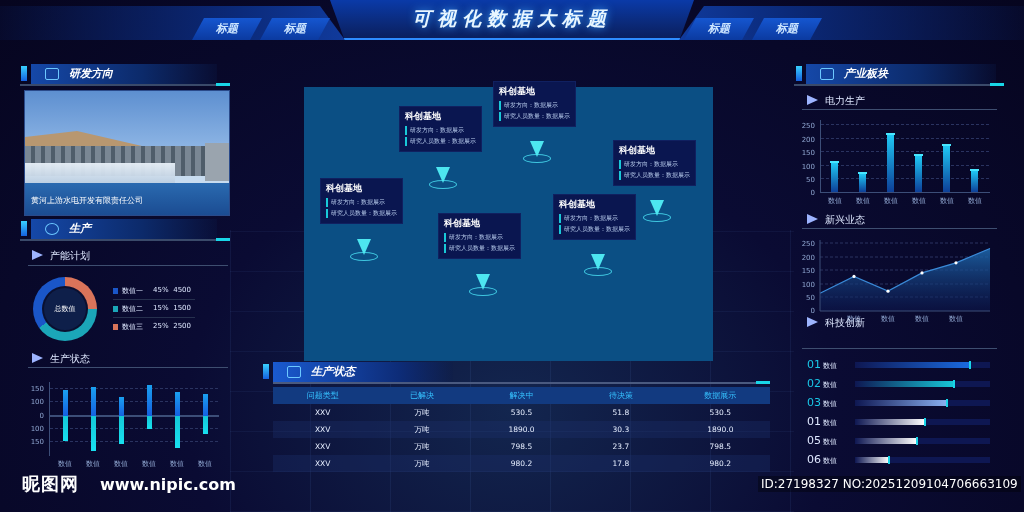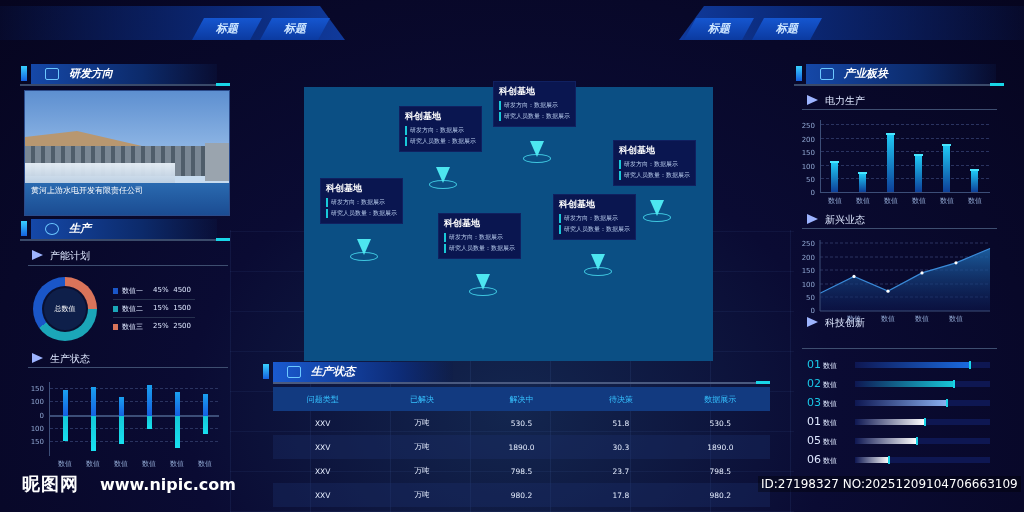--- a/index.html
+++ b/index.html
@@ -26,21 +26,21 @@
 .sub .tri{position:absolute;left:0;top:1px;width:0;height:0;border-left:11px solid #9db4ff;border-top:5px solid transparent;border-bottom:5px solid transparent}
 .subline{position:absolute;height:1px;background:#3e4e70}
 
 .video{position:absolute;left:24px;top:90px;width:206px;height:126px;overflow:hidden;border:1px solid #2a4a8a}
 .sky{position:absolute;inset:0;background:linear-gradient(180deg,#5d8fd0 0%,#8cb4e4 45%,#c8dcf0 55%)}
 .hill{position:absolute;left:0;top:40px;width:130px;height:30px;background:#b89770;clip-path:polygon(0 20%,40% 0,100% 60%,100% 100%,0 100%)}
 .dam{position:absolute;left:0;top:55px;width:206px;height:30px;background:repeating-linear-gradient(90deg,#7a8794 0 6px,#4f5d6a 6px 10px)}
 .spray{position:absolute;left:0;top:72px;width:150px;height:22px;background:linear-gradient(180deg,#e8f0f8,#b8cce0);opacity:.95}
 .water{position:absolute;left:0;top:92px;width:206px;height:34px;background:linear-gradient(180deg,#2a6ab0,#1a4a90)}
 .building{position:absolute;right:0;top:52px;width:24px;height:38px;background:#9aa4ae}
-.caption{position:absolute;left:6px;bottom:19px;font-size:8px;color:#fff}
+.caption{position:absolute;left:6px;bottom:9px;font-size:8px;color:#fff}
 
 .donut{position:absolute;left:33px;top:277px;width:64px;height:64px;border-radius:50%;background:conic-gradient(#d9745a 0 25%,#1ba6b8 25% 65%,#1a56c8 65% 100%)}
 .donut::after{content:"";position:absolute;left:11px;top:11px;width:42px;height:42px;border-radius:50%;background:#0e1f4a;box-shadow:0 0 0 2px #0a1030}
 .donut-label{position:absolute;left:33px;top:304px;width:64px;text-align:center;font-size:7px;color:#fff;z-index:2}
 .legend-row{position:absolute;left:113px;width:82px;height:14px;font-size:7px;color:#dfe8ff;border-bottom:1px solid #26304e}
 .legend-row .sw{position:absolute;left:0;top:2px;width:5px;height:6px}
 .legend-row .n{position:absolute;left:9px}
 .legend-row .p{position:absolute;left:40px}
 .legend-row .v{position:absolute;right:4px}
 
@@ -51,21 +51,21 @@
 
 .map{position:absolute;left:304px;top:87px;width:409px;height:274px;background:#0b4f84}
 .card{position:absolute;background:#0a1650;padding:3px 5px;border:1px solid #102060}
 .card .t{font-size:9px;font-weight:bold;color:#fff;margin-bottom:3px}
 .card .l{font-size:6px;color:#bcd0f0;border-left:2px solid #19c8d8;padding-left:3px;margin-bottom:2px;white-space:nowrap}
 .pin{position:absolute;width:28px;height:22px}
 .pin .ring{position:absolute;left:0;bottom:0;width:28px;height:9px;border:1.5px solid #3fc7e0;border-radius:50%}
 .pin .arrow{position:absolute;left:7px;top:0;width:0;height:0;border-left:7px solid transparent;border-right:7px solid transparent;border-top:16px solid #4de6f0}
 
 .tbl{position:absolute;left:273px;top:387px;width:497px}
-.trow{display:flex;height:24px;font-size:7.5px;align-items:center}
+.trow{display:flex;height:17px;font-size:7.5px;align-items:center}
 .trow.head{background:#123a80;color:#2fc0ff;font-size:8px}
 .trow:nth-child(odd):not(.head){background:rgba(30,50,110,.35)}
 .trow div{flex:1;text-align:center;color:#e6eeff}
 .trow.head div{color:#36c2ff}
 
 .rbar{position:absolute;width:7px;background:linear-gradient(180deg,#1fc8f4,#0d3f98)}
 .rbar::before{content:"";position:absolute;left:-1px;top:-2px;width:9px;height:2px;background:#48e6ff}
 .prog-num{position:absolute;left:807px;font-size:11px}
 .prog-lbl{position:absolute;left:823px;font-size:7px;color:#dfe8ff}
 .prog-track{position:absolute;left:855px;width:135px;height:6px;background:#0e1752}
@@ -79,20 +79,23 @@
 <body>
 
 <div class="bg"></div>
 <div class="grid"></div>
 
 <div class="header">
   <div class="hbar-l"></div>
   <div class="hbar-r"></div>
   <div class="htab" style="left:192px">标题</div>
   <div class="htab" style="left:260px">标题</div>
+  <div class="title-plate">
+    <div class="main-title">可视化数据大标题</div>
+  </div>
   <div class="htab r" style="left:684px">标题</div>
   <div class="htab r" style="left:752px">标题</div>
 </div>
 
 <div class="ptitle" style="left:31px;top:64px;width:186px">
   <span class="flag"></span>
   <span class="ico"></span>
   <span>研发方向</span>
 </div>
 <div class="uline" style="left:20px;top:84px;width:210px">

